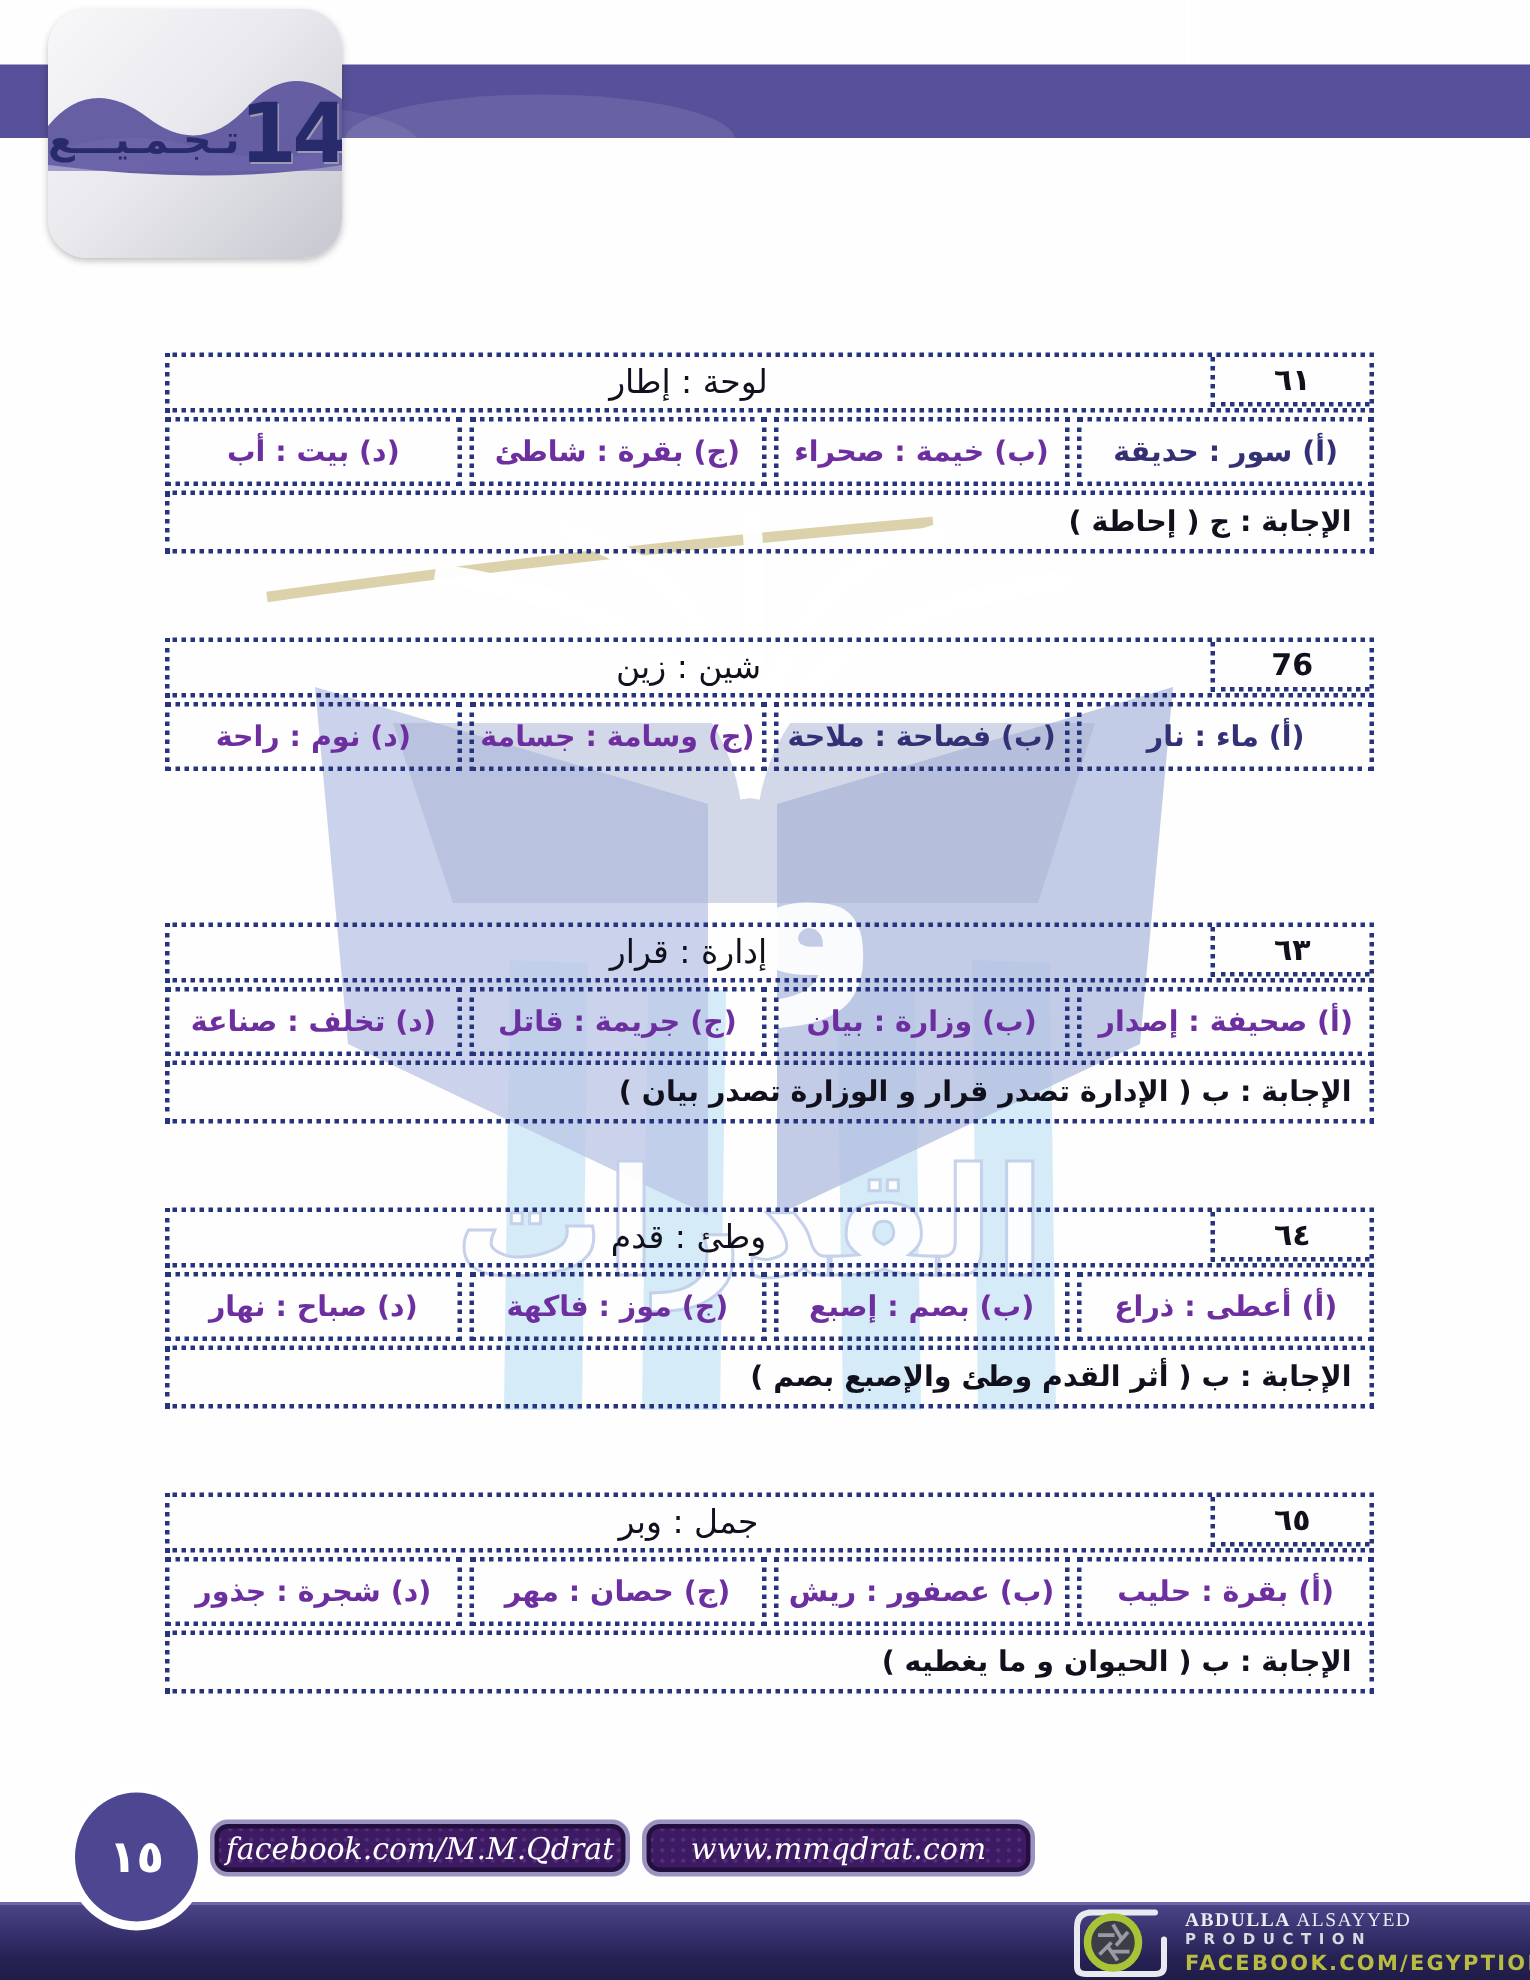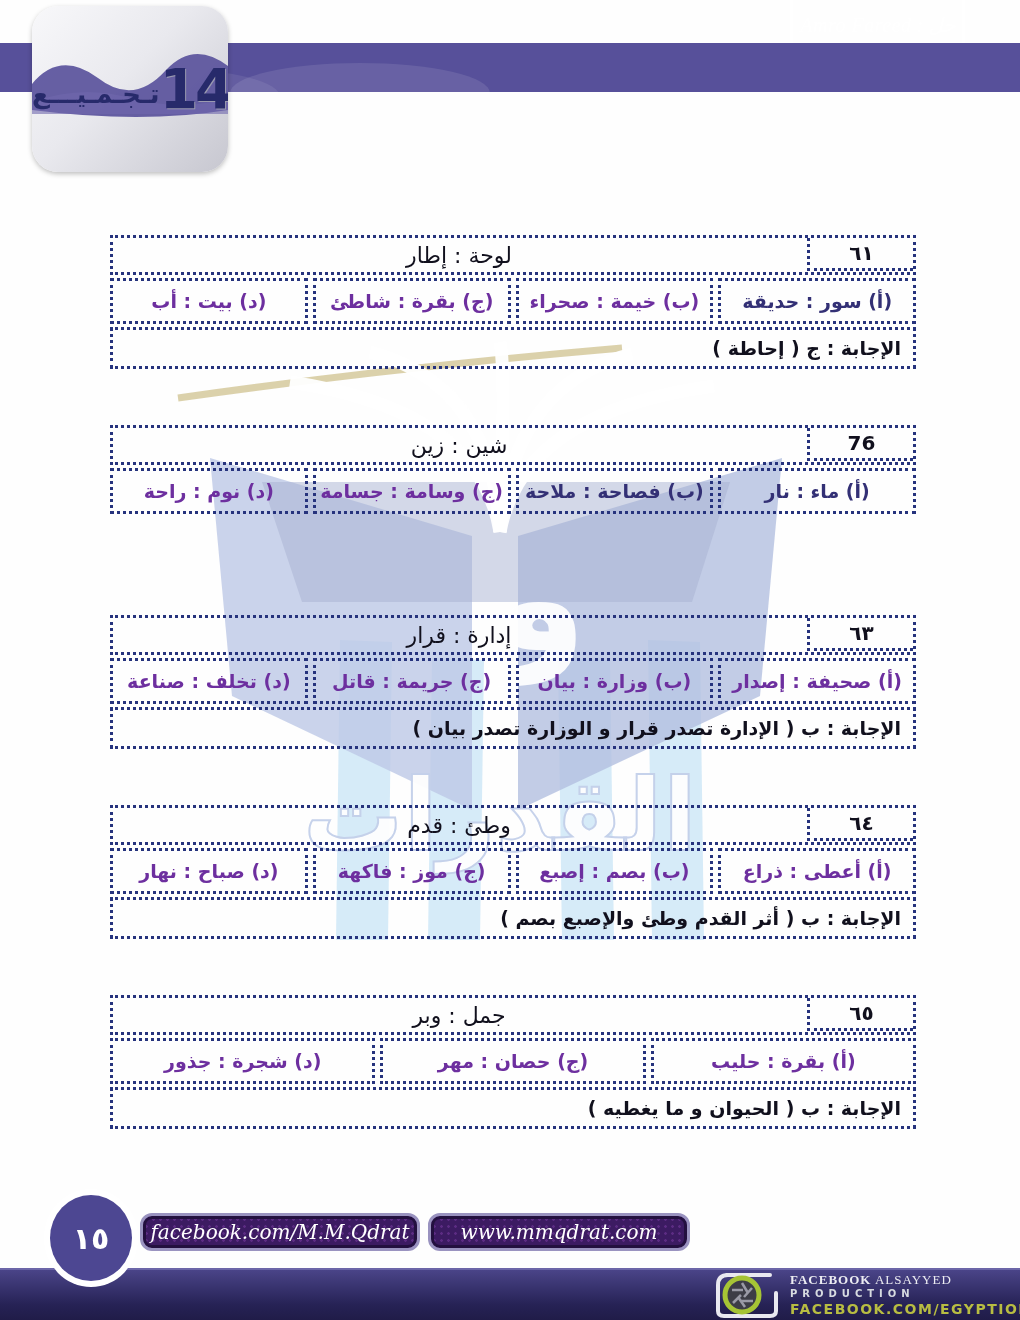--- a/index.html
+++ b/index.html
@@ -204,20 +204,21 @@
     <div class="arow" dir="rtl">الإجابة : ب ( أثر القدم وطئ والإصبع بصم )</div>
   </div>
 
   <div class="qblock q65">
     <div class="row trow" dir="rtl">
       <div class="qnum">٦٥</div>
       <div class="qtitle">جمل : وبر</div>
     </div>
     <div class="orow" dir="rtl">
       <div class="opt" data-ink="purple">(أ) بقرة : حليب</div>
+      <div class="opt" data-ink="purple">(ب) عصفور : ريش</div>
       <div class="opt" data-ink="purple">(ج) حصان : مهر</div>
       <div class="opt" data-ink="purple">(د) شجرة : جذور</div>
     </div>
     <div class="arow" dir="rtl">الإجابة : ب ( الحيوان و ما يغطيه )</div>
   </div>
 
   <div class="fband"></div>
 
   <div class="pagecircle">١٥</div>
 
@@ -231,19 +232,19 @@
       <g stroke="#9a9aa6" stroke-width="2.5" fill="none">
         <path d="M30 12 L36 22"></path>
           <path d="M40 17 L32 26"></path>
           <path d="M41 30 L29 30"></path>
         <path d="M33 36 L26 26"></path>
           <path d="M21 32 L29 24"></path>
           <path d="M20 19 L31 19"></path>
       </g>
     </svg>
     <div class="credit">
-      <div class="l1"><b>FACEBOOK</b><span> ALSAYYED</span></div>
+      <div class="l1"><b>ABDULLA</b><span> ALSAYYED</span></div>
       <div class="l2">PRODUCTION</div>
       <div class="l3">FACEBOOK.COM/EGYPTION1</div>
     </div>
   </div>
 
 </div>
 
 </body></html>

